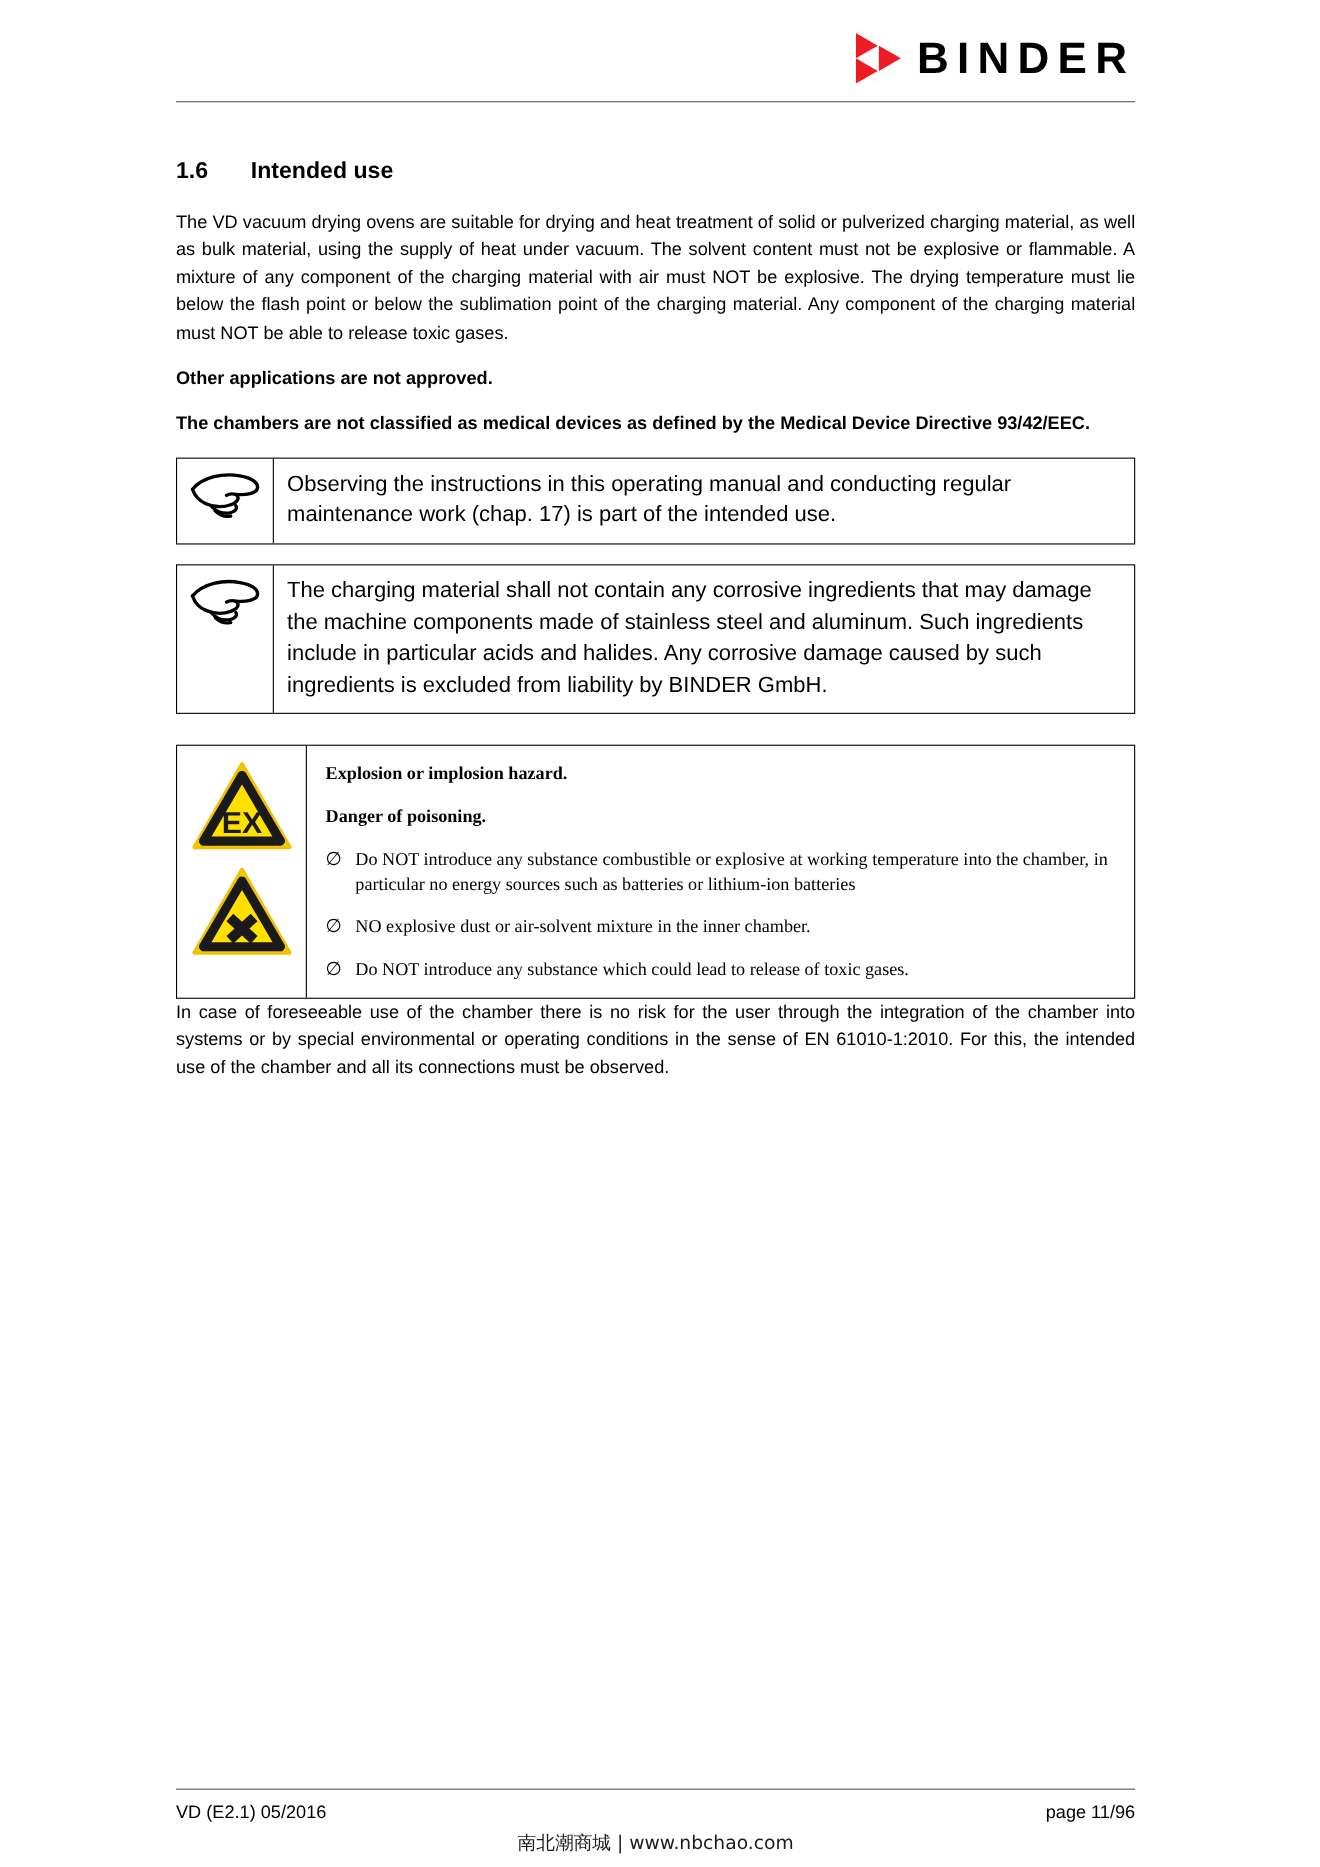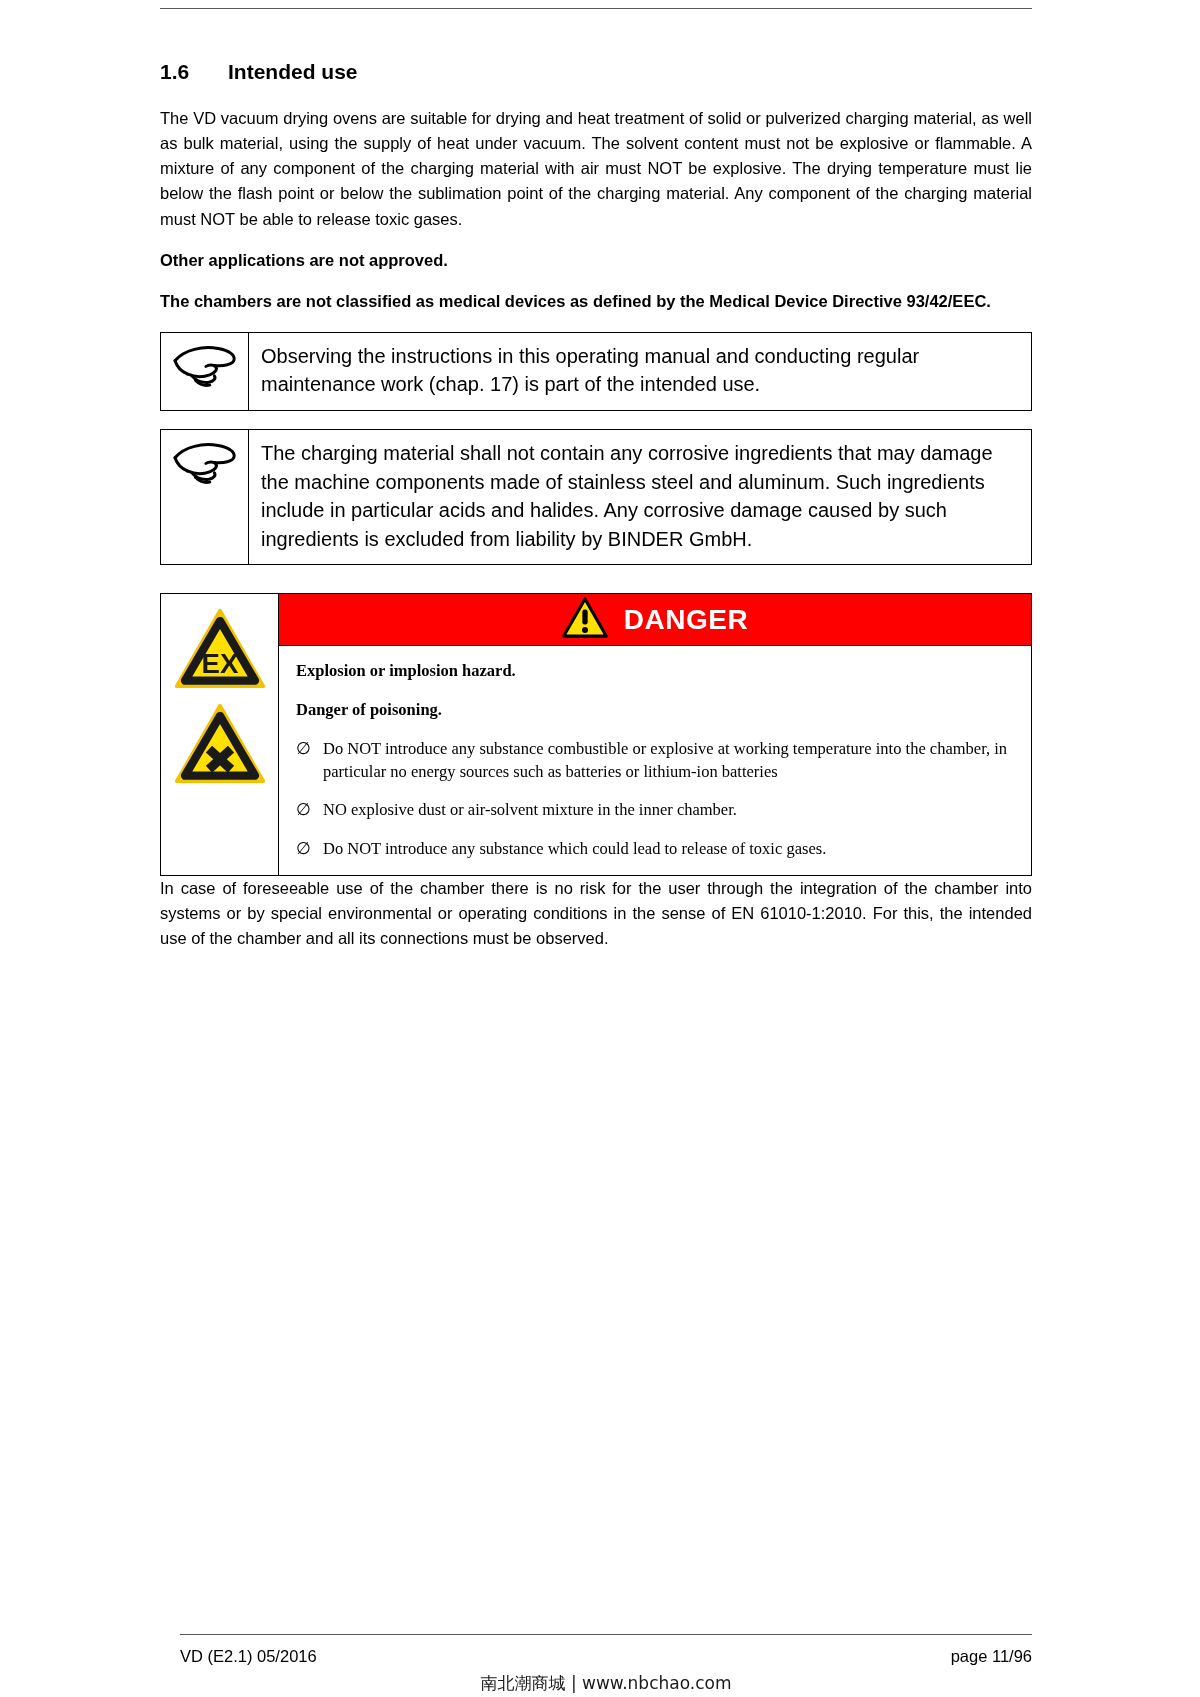--- a/index.html
+++ b/index.html
@@ -160,21 +160,20 @@
   .danger-list .itxt { flex: 1; }
 
   .after-danger { margin-top: 22px; }
 
   
   .footer-wrap {
     position: absolute;
     left: 0; right: 0;
     bottom: 0;
     padding: 0 168px 0 160px;
-    margin-left: 20px;
   }
   .footer-rule { border-top: 1.4px solid #58595b; }
   .footer-row {
     display: flex;
     justify-content: space-between;
     font-size: 16.5px;
     padding-top: 12px;
   }
   .watermark {
     text-align: center;
@@ -183,20 +182,32 @@
     padding-top: 6px;
     padding-bottom: 10px;
     font-family: "DejaVu Sans", sans-serif;
   }
 </style>
 </head>
 <body>
 
 <div class="page">
 
+  <div class="header">
+    <div class="logo">
+      <span class="logo-mark">
+        <svg viewBox="0 0 42 46" width="42" height="46" aria-hidden="true">
+          <polygon points="0,0 20,11.5 0,23" fill="#ED1C24"></polygon>
+          <polygon points="0,23 20,34.5 0,46" fill="#ED1C24"></polygon>
+          <polygon points="21,11.5 41,23 21,34.5" fill="#ED1C24"></polygon>
+        </svg>
+      </span>
+      <span class="logo-text">BINDER</span>
+    </div>
+  </div>
   <div class="header-rule"></div>
 
   <div class="content">
 
     <h1 class="section-title">
       <span class="num">1.6</span>
       <span>Intended use</span>
     </h1>
 
     <p class="body">The VD vacuum drying ovens are suitable for drying and heat treatment of solid or pulverized charging material, as well as bulk material, using the supply of heat under vacuum. The solvent content must not be explosive or flammable. A mixture of any component of the charging material with air must NOT be explosive. The drying temperature must lie below the flash point or below the sublimation point of the charging material. Any component of the charging material must NOT be able to release toxic gases.</p>
@@ -254,30 +265,20 @@
             <polygon points="50,14 88,79 12,79" fill="none" stroke="#1A1A1A" stroke-width="9" stroke-linejoin="round"></polygon>
             <g stroke="#1A1A1A" stroke-width="10" stroke-linecap="butt">
               <line x1="38" y1="50" x2="62" y2="72"></line>
               <line x1="62" y1="50" x2="38" y2="72"></line>
             </g>
           </svg>
         </span>
       </div>
 
       <div class="danger-right">
-        <div class="danger-banner">
-          <span>
-            <svg viewBox="0 0 52 46" width="46" height="41" aria-hidden="true">
-              <polygon points="26,2 50,44 2,44" fill="#FFE000" stroke="#000" stroke-width="3.5" stroke-linejoin="round"></polygon>
-              <rect x="23" y="14" width="6" height="17" rx="2.6" fill="#000"></rect>
-              <circle cx="26" cy="37" r="3.4" fill="#000"></circle>
-            </svg>
-          </span>
-          <span class="label">DANGER</span>
-        </div>
 
         <div class="danger-body">
           <p class="hl">Explosion or implosion hazard.</p>
           <p class="hl">Danger of poisoning.</p>
 
           <ul class="danger-list">
             <li>
               <span class="marker">∅</span>
               <span class="itxt">Do NOT introduce any substance combustible or explosive at working temperature into the chamber, in particular no energy sources such as batteries or lithium-ion batteries</span>
             </li>

